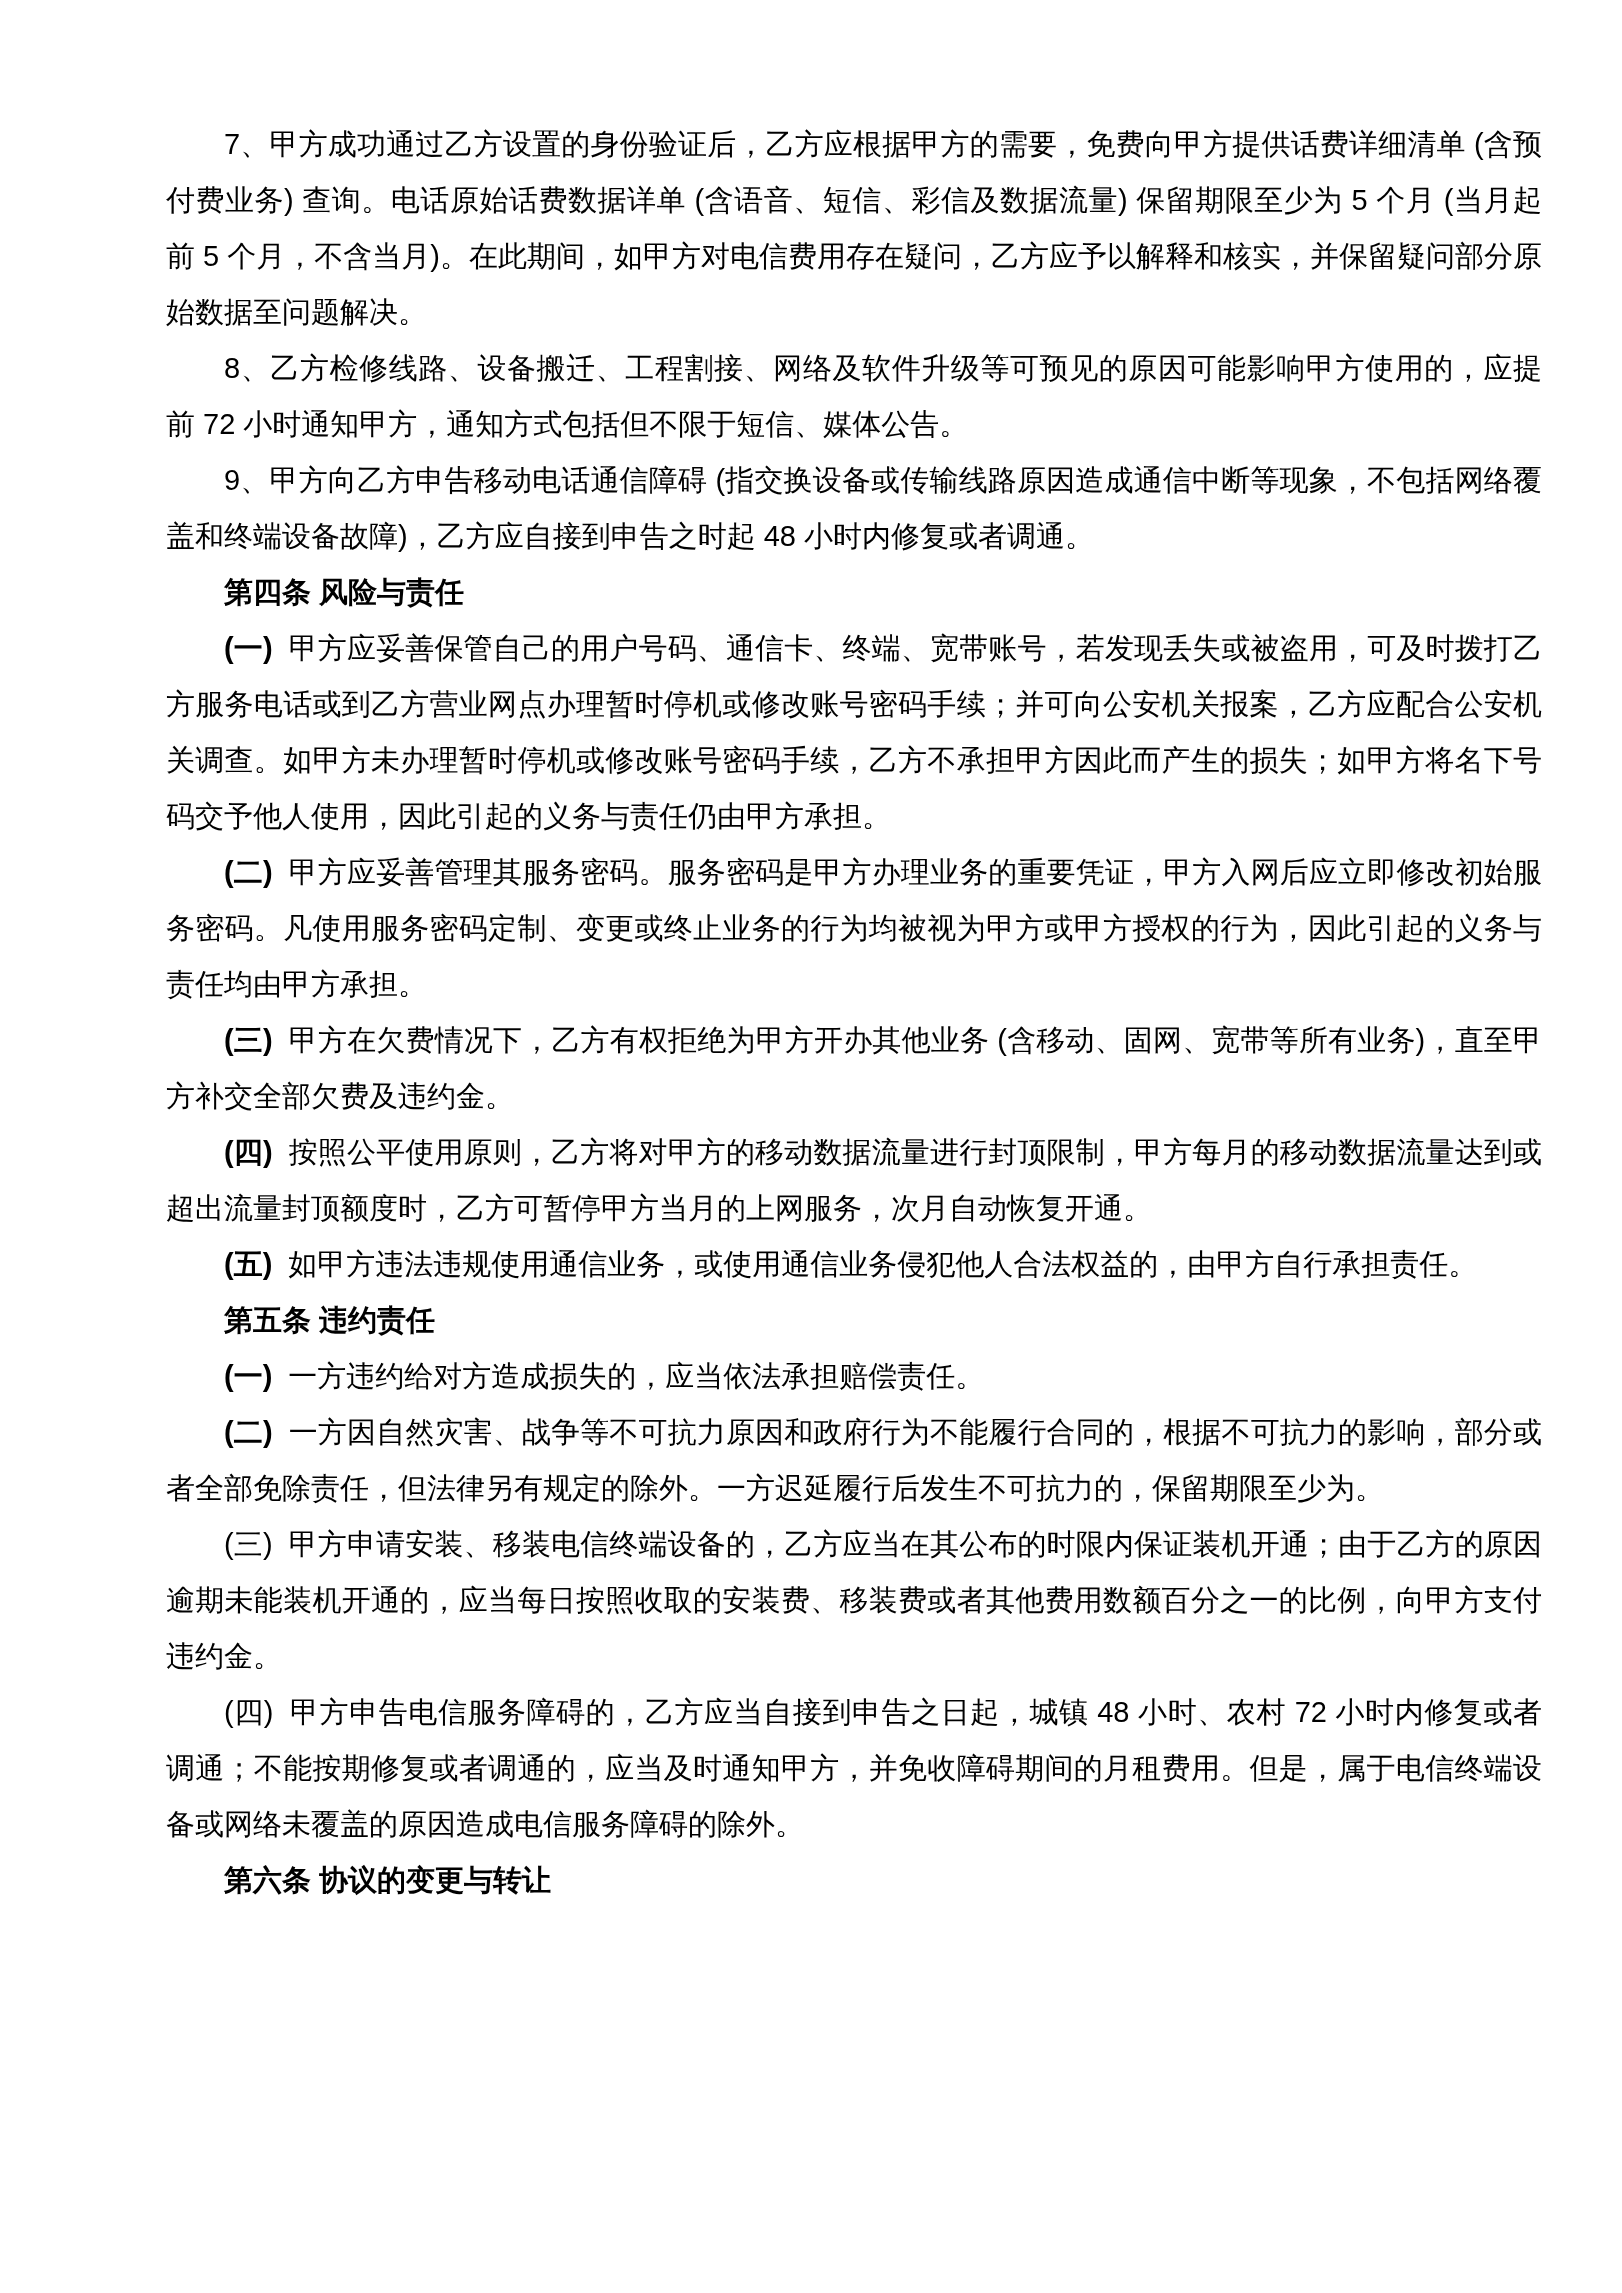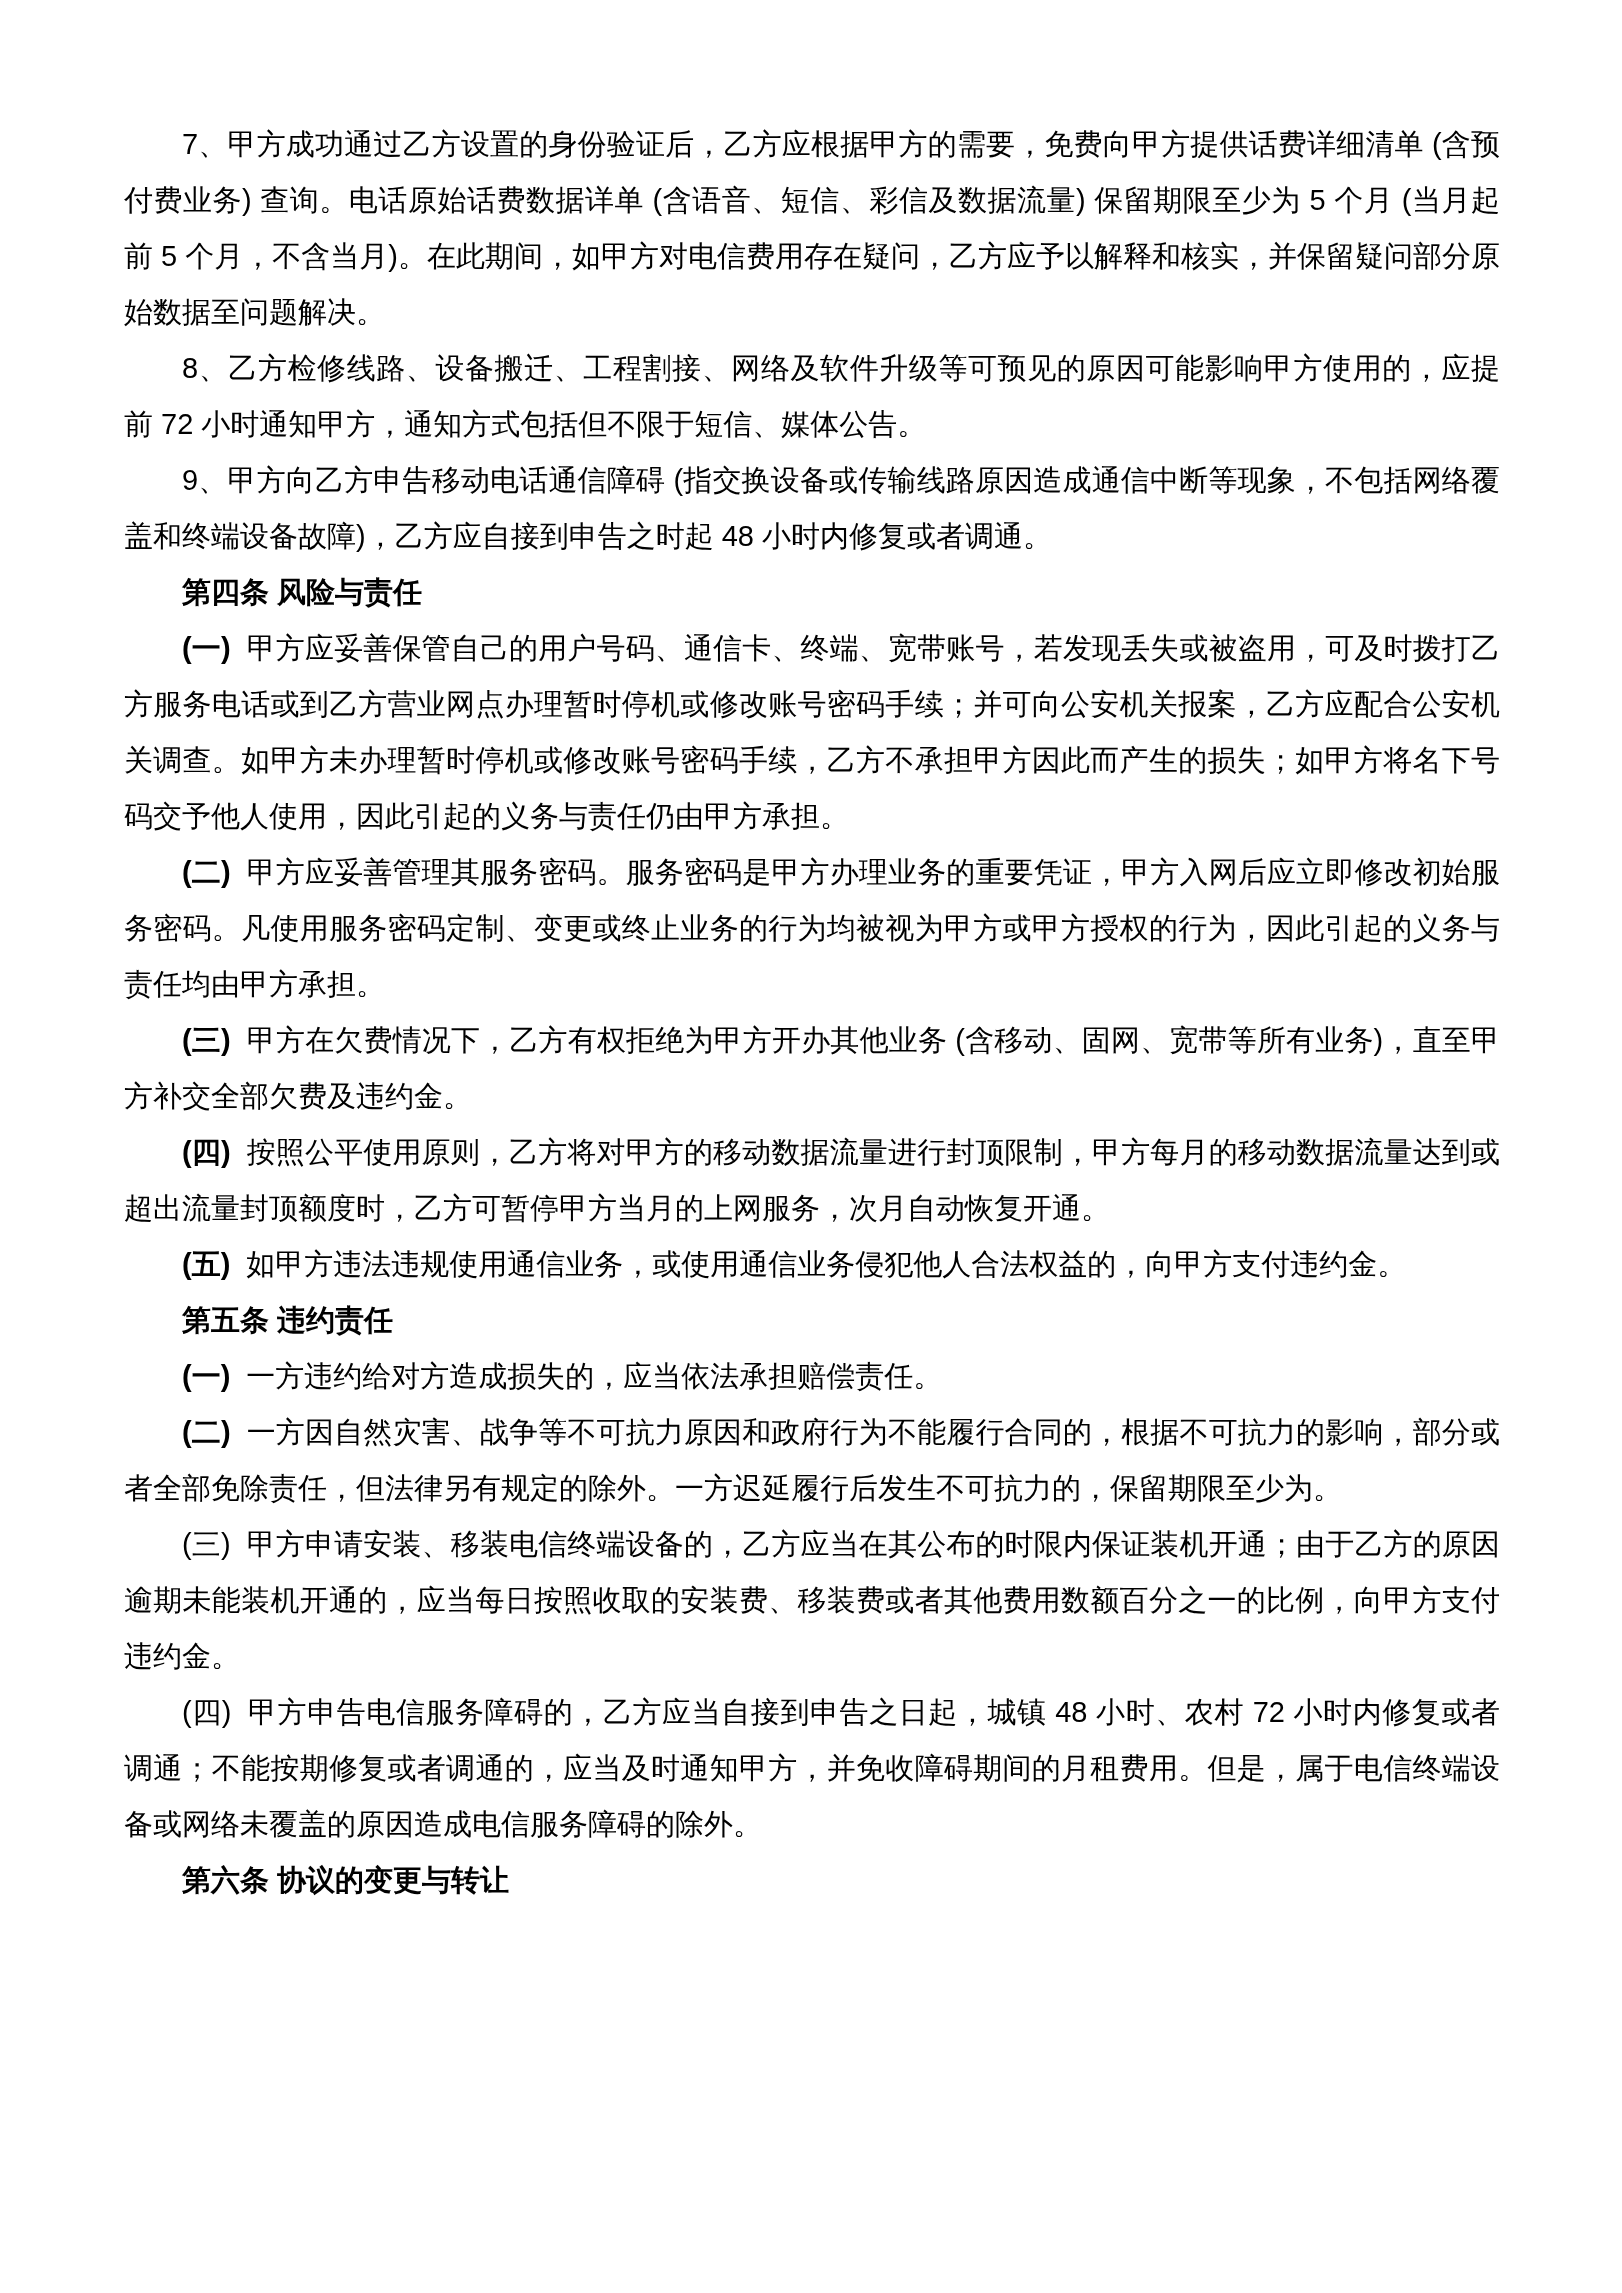--- a/index.html
+++ b/index.html
@@ -6,20 +6,21 @@
     margin: 0;
     padding: 0;
     background: #ffffff;
   }
   .page {
     position: relative;
     width: 1508px;
     height: 2294px;
     background: #ffffff;
     overflow: hidden;
+    margin-left: 42px;
   }
   .doc-content {
     position: absolute;
     left: 124px;
     top: 116px;
     width: 1376px;
   }
   .doc-content p {
     margin: 0;
     padding: 0;
@@ -48,21 +49,21 @@
 <div class="page">
   <div class="doc-content">
       <p class="para"><span>7、甲方成功通过乙方设置的身份验证后，乙方应根据甲方的需要，免费向甲方提供话费详细清单 (含预付费业务) 查询。电话原始话费数据详单 (含语音、短信、彩信及数据流量) 保留期限至少为 5 个月 (当月起前 5 个月，不含当月)。在此期间，如甲方对电信费用存在疑问，乙方应予以解释和核实，并保留疑问部分原始数据至问题解决。</span></p>
       <p class="para"><span>8、乙方检修线路、设备搬迁、工程割接、网络及软件升级等可预见的原因可能影响甲方使用的，应提前 72 小时通知甲方，通知方式包括但不限于短信、媒体公告。</span></p>
       <p class="para"><span>9、甲方向乙方申告移动电话通信障碍 (指交换设备或传输线路原因造成通信中断等现象，不包括网络覆盖和终端设备故障)，乙方应自接到申告之时起 48 小时内修复或者调通。</span></p>
       <p class="heading"><span>第四条 风险与责任</span></p>
       <p class="para"><span class="marker bold">(一)</span><span>甲方应妥善保管自己的用户号码、通信卡、终端、宽带账号，若发现丢失或被盗用，可及时拨打乙方服务电话或到乙方营业网点办理暂时停机或修改账号密码手续；并可向公安机关报案，乙方应配合公安机关调查。如甲方未办理暂时停机或修改账号密码手续，乙方不承担甲方因此而产生的损失；如甲方将名下号码交予他人使用，因此引起的义务与责任仍由甲方承担。</span></p>
       <p class="para"><span class="marker bold">(二)</span><span>甲方应妥善管理其服务密码。服务密码是甲方办理业务的重要凭证，甲方入网后应立即修改初始服务密码。凡使用服务密码定制、变更或终止业务的行为均被视为甲方或甲方授权的行为，因此引起的义务与责任均由甲方承担。</span></p>
       <p class="para"><span class="marker bold">(三)</span><span>甲方在欠费情况下，乙方有权拒绝为甲方开办其他业务 (含移动、固网、宽带等所有业务)，直至甲方补交全部欠费及违约金。</span></p>
       <p class="para"><span class="marker bold">(四)</span><span>按照公平使用原则，乙方将对甲方的移动数据流量进行封顶限制，甲方每月的移动数据流量达到或超出流量封顶额度时，乙方可暂停甲方当月的上网服务，次月自动恢复开通。</span></p>
-      <p class="para"><span class="marker bold">(五)</span><span>如甲方违法违规使用通信业务，或使用通信业务侵犯他人合法权益的，向甲方支付违约金。</span></p>
+      <p class="para"><span class="marker bold">(五)</span><span>如甲方违法违规使用通信业务，或使用通信业务侵犯他人合法权益的，由甲方自行承担责任。</span></p>
       <p class="heading"><span>第五条 违约责任</span></p>
       <p class="para"><span class="marker bold">(一)</span><span>一方违约给对方造成损失的，应当依法承担赔偿责任。</span></p>
       <p class="para"><span class="marker bold">(二)</span><span>一方因自然灾害、战争等不可抗力原因和政府行为不能履行合同的，根据不可抗力的影响，部分或者全部免除责任，但法律另有规定的除外。一方迟延履行后发生不可抗力的，保留期限至少为。</span></p>
       <p class="para"><span class="marker">(三)</span><span>甲方申请安装、移装电信终端设备的，乙方应当在其公布的时限内保证装机开通；由于乙方的原因逾期未能装机开通的，应当每日按照收取的安装费、移装费或者其他费用数额百分之一的比例，向甲方支付违约金。</span></p>
       <p class="para"><span class="marker">(四)</span><span>甲方申告电信服务障碍的，乙方应当自接到申告之日起，城镇 48 小时、农村 72 小时内修复或者调通；不能按期修复或者调通的，应当及时通知甲方，并免收障碍期间的月租费用。但是，属于电信终端设备或网络未覆盖的原因造成电信服务障碍的除外。</span></p>
       <p class="heading"><span>第六条 协议的变更与转让</span></p>
     </div>
 </div>
 
 

